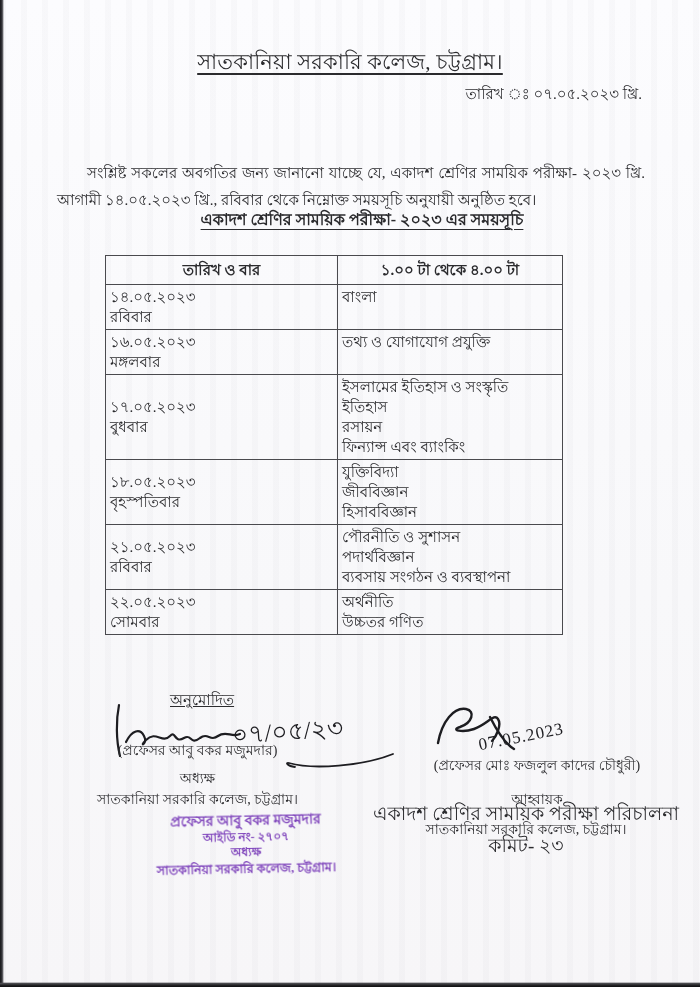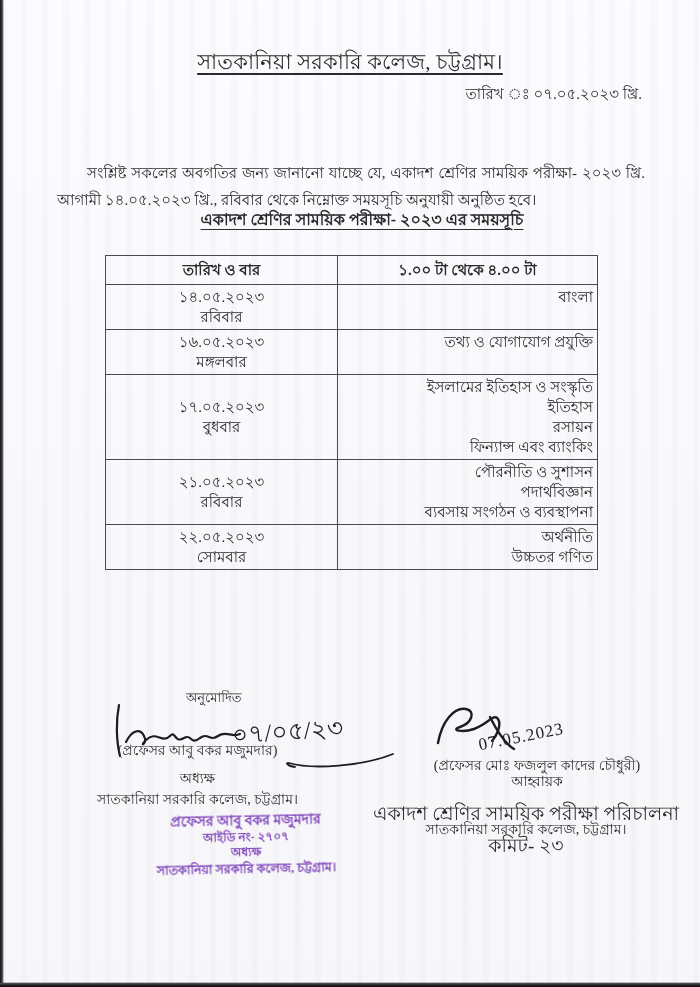--- a/index.html
+++ b/index.html
@@ -26,50 +26,50 @@
   .title{left:0;top:46px;width:700px;font-size:21px;letter-spacing:.2px;}
   .title span{text-decoration:underline;text-underline-offset:4px;}
   .dateline{right:58px;top:82px;font-size:15px;}
   .notice{left:0;top:110px;width:700px;font-size:17px;}
   .notice span{text-decoration:underline;text-underline-offset:3px;}
   .bodypara{left:57px;top:160px;width:588px;font-size:15px;line-height:1.78;
     text-align:justify;text-indent:30px;}
   .heading{left:12px;top:207px;width:700px;font-size:16px;font-weight:bold;}
   .heading span{text-decoration:underline;text-underline-offset:4px;}
 
-  table.sched{position:absolute;left:105px;top:255px;width:493px;
+  table.sched{position:absolute;left:105px;top:255px;width:458px;
     border-collapse:collapse;font-size:15px;padding-left:46px;}
   table.sched th,table.sched td{border:1.4px solid #4a4a4e;line-height:20px;padding:2px 4px;}
   table.sched th{font-weight:bold;height:24px;}
   table.sched col.c1{width:232px;}
-  td.c-date{text-align:center;vertical-align:middle;}
-  td.c-subj{text-align:right;vertical-align:top;}
+  td.c-date{vertical-align:middle;}
+  td.c-subj{text-align:left;vertical-align:top;}
 
   .sig-text{font-size:14px;line-height:1.45;}
-  .approved{left:186px;top:688px;font-size:13px;}
+  .approved{left:170px;top:688px;font-size:15px;text-decoration:underline;}
   .lsig-svg{left:110px;top:702px;}
   .lsig-date{left:232px;top:712px;font-size:25px;color:#1d1d21;transform:rotate(-4deg);
     font-family:"Liberation Serif",serif;}
   .lname{left:80px;top:741px;width:235px;}
   .ltitle{left:80px;top:769px;width:235px;}
   .lorg{left:80px;top:790px;width:235px;}
   .sweep-svg{left:283px;top:750px;}
 
   .stamp{left:118px;top:812px;width:256px;text-align:center;font-weight:bold;
     transform:rotate(-1.2deg);opacity:.92;filter:blur(.3px);line-height:1.28;}
   .stamp .s1{font-size:14px;}
   .stamp .s2{font-size:12px;}
   .stamp .s3{font-size:12px;}
   .stamp .s4{font-size:12.5px;}
 
   .rsig-svg{left:432px;top:703px;}
   .rsig-date{left:478px;top:727px;font-size:17px;color:#1d1d21;transform:rotate(-11deg);
     font-family:"Liberation Serif",serif;letter-spacing:1px;}
   .rname{left:392px;top:756px;width:290px;}
-  .rtitle{left:392px;top:772px;width:290px;}
+  .rtitle{left:392px;top:790px;width:290px;}
   .rcommittee{left:370px;top:799px;width:312px;font-size:19px;}
   .rorg{left:370px;top:820px;width:312px;}
 </style>
 </head>
 <body>
 
 <div class="paper">
 
   <div class="abs title center"><span>সাতকানিয়া সরকারি কলেজ, চট্টগ্রাম।</span></div>
 
@@ -117,20 +117,31 @@
           </td>
           <td class="c-subj">
             <div>ইসলামের ইতিহাস ও সংস্কৃতি</div>
             <div>ইতিহাস</div>
             <div>রসায়ন</div>
             <div>ফিন্যান্স এবং ব্যাংকিং</div>
           </td>
         </tr>
         <tr>
           <td class="c-date">
+            <div>১৮.০৫.২০২৩</div>
+            <div>বৃহস্পতিবার</div>
+          </td>
+          <td class="c-subj">
+            <div>যুক্তিবিদ্যা</div>
+            <div>জীববিজ্ঞান</div>
+            <div>হিসাববিজ্ঞান</div>
+          </td>
+        </tr>
+        <tr>
+          <td class="c-date">
             <div>২১.০৫.২০২৩</div>
             <div>রবিবার</div>
           </td>
           <td class="c-subj">
             <div>পৌরনীতি ও সুশাসন</div>
             <div>পদার্থবিজ্ঞান</div>
             <div>ব্যবসায় সংগঠন ও ব্যবস্থাপনা</div>
           </td>
         </tr>
         <tr>

